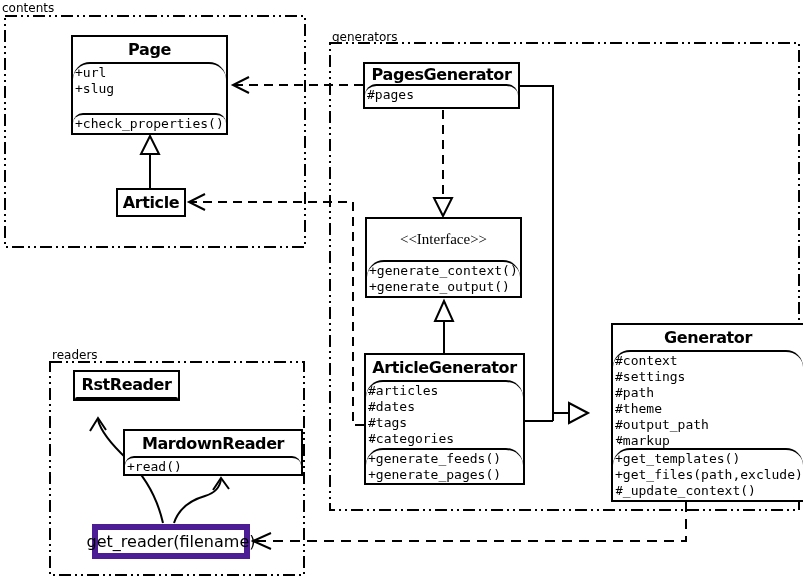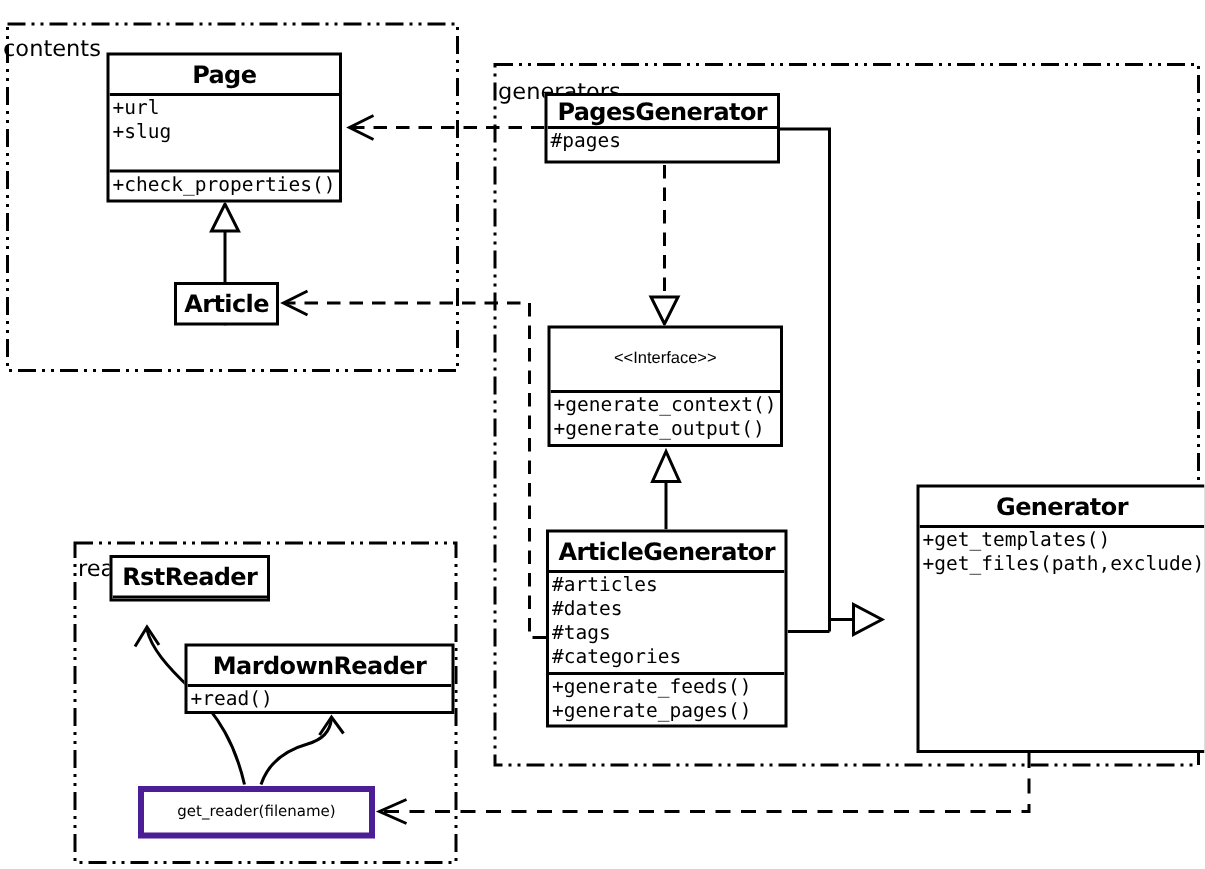--- a/index.html
+++ b/index.html
@@ -1,30 +1,30 @@
 <!DOCTYPE html>
 <html><head>
 <meta charset="utf-8">
 <style>
   html,body{margin:0;padding:0;background:#fff;}
   .diagram{position:relative;width:803px;height:579px;background:#fff;
     font-family:"DejaVu Sans",sans-serif;color:#000;overflow:hidden;}
   svg.layer{position:absolute;left:0;top:0;width:803px;height:579px;}
-  .pkg-label{position:absolute;font-size:15px;line-height:16px;white-space:nowrap;margin-top:24px;}
+  .pkg-label{position:absolute;font-size:12px;line-height:16px;white-space:nowrap;}
   .cls{position:absolute;background:#fff;border:2px solid #000;box-sizing:border-box;
     display:flex;flex-direction:column;overflow:hidden;}
   .cls .title{font-weight:bold;font-size:16px;letter-spacing:-0.4px;text-align:center;
     display:flex;align-items:center;justify-content:center;flex:0 0 auto;overflow:hidden;white-space:nowrap;border-radius:10px;}
   .cls .hdr2{display:flex;flex-direction:column;align-items:center;justify-content:center;flex:0 0 auto;overflow:hidden;}
-  .stereo{font-family:Liberation Sans, sans-serif;font-size:11px;line-height:15px;text-align:center;white-space:nowrap;}
+  .stereo{font-family:Liberation Serif, serif;font-size:15px;line-height:15px;text-align:center;white-space:nowrap;}
   .sec{border-top:2px solid #000;font-family:"DejaVu Sans Mono",monospace;font-size:13px;
-    line-height:16px;padding:1px 2px;box-sizing:border-box;overflow:hidden;flex:0 0 auto;white-space:nowrap;}
+    line-height:16px;padding:1px 2px;box-sizing:border-box;overflow:hidden;flex:0 0 auto;white-space:nowrap;border-radius:17px;}
   .mline{height:16px;white-space:nowrap;}
-  .fnbox{position:absolute;background:#fff;border:4px solid #4c1d95;box-sizing:border-box;
-    display:flex;align-items:center;justify-content:center;font-size:10px;white-space:nowrap;}
+  .fnbox{position:absolute;background:#fff;border:6px solid #4c1d95;box-sizing:border-box;
+    display:flex;align-items:center;justify-content:center;font-size:16px;white-space:nowrap;}
 </style>
 </head>
 <body>
 
 <div class="diagram">
 
   <svg class="layer" viewBox="0 0 803 579">
 
     <rect x="5" y="16" width="300" height="231" fill="none" stroke="#000" stroke-width="2" stroke-dasharray="12,4,2,4,2,4"></rect>
     <rect x="330" y="43" width="469" height="467" fill="none" stroke="#000" stroke-width="2" stroke-dasharray="12,4,2,4,2,4"></rect>
@@ -103,23 +103,32 @@
       <div class="mline">#categories</div>
     </div>
     <div class="sec" style="flex:1">
       <div class="mline">+generate_feeds()</div>
       <div class="mline">+generate_pages()</div>
     </div>
   </div>
 
   <div class="cls" style="left:611px;top:323px;width:194px;height:179px">
     <div class="title" style="height:25px">Generator</div>
+    <div class="sec" style="height:98px">
+      <div class="mline">#context</div>
+      <div class="mline">#settings</div>
+      <div class="mline">#path</div>
+      <div class="mline">#theme</div>
+      <div class="mline">#output_path</div>
+      <div class="mline">#markup</div>
+    </div>
     <div class="sec" style="flex:1">
       <div class="mline">+get_templates()</div>
       <div class="mline">+get_files(path,exclude)</div>
+      <div class="mline">#_update_context()</div>
     </div>
   </div>
 
   <div class="cls" style="left:73px;top:370px;width:107px;height:31px">
     <div class="title" style="height:25px">RstReader</div>
     <div class="sec" style="flex:1">
       <div class="mline">+read()</div>
     </div>
   </div>
 

